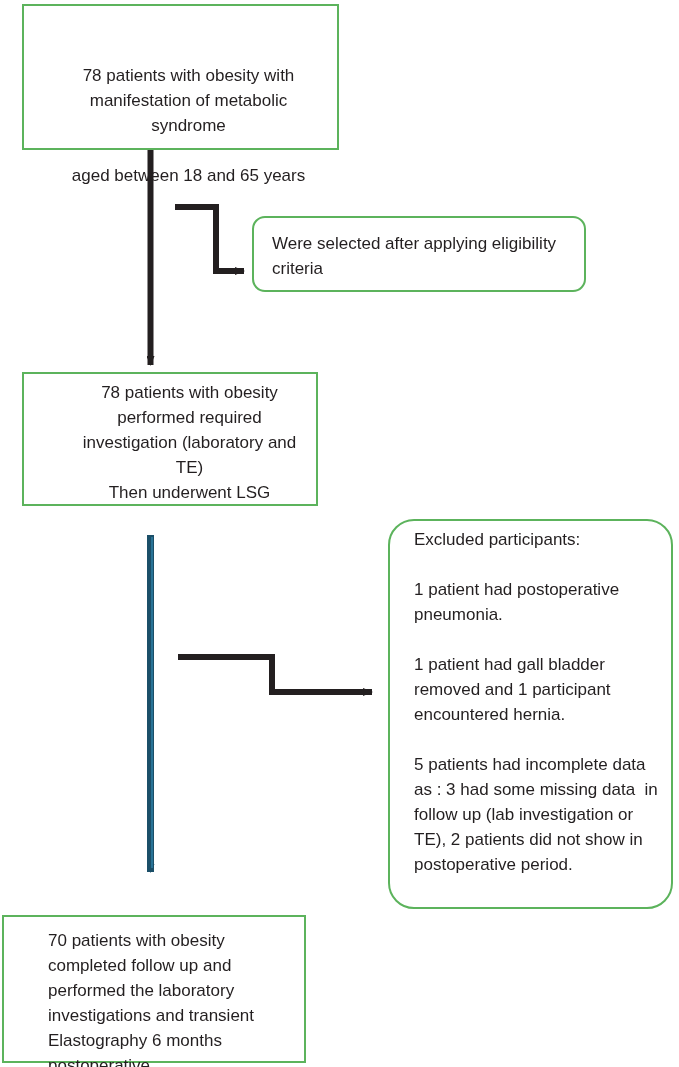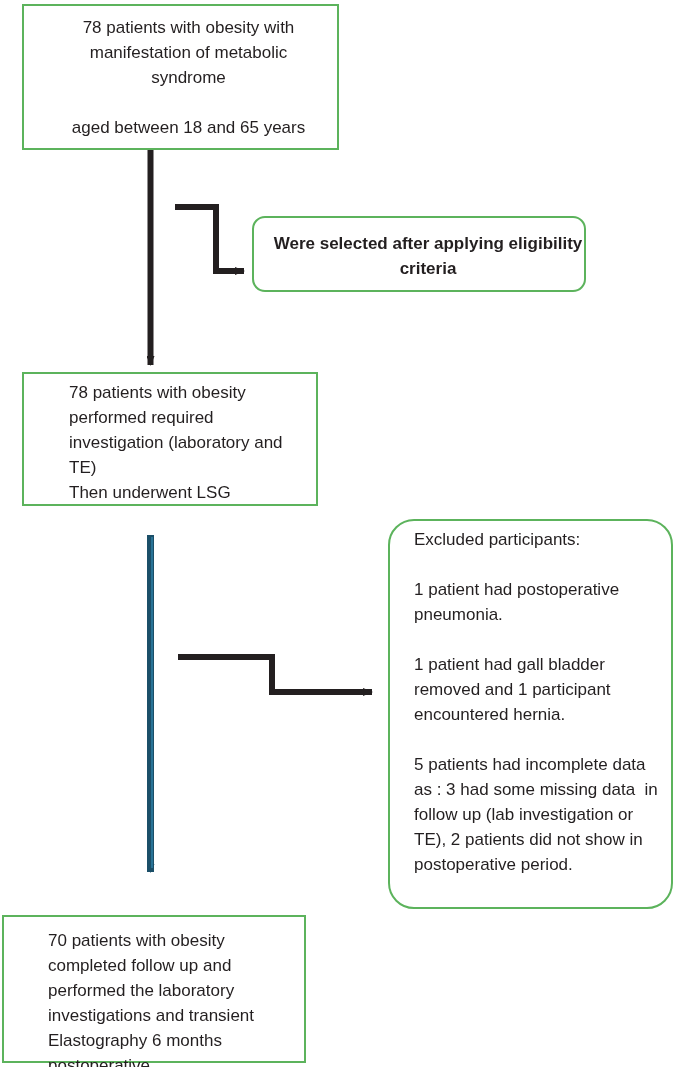--- a/index.html
+++ b/index.html
@@ -33,45 +33,45 @@
   
   #box-enrolled {
     left: 22px;
     top: 4px;
     width: 317px;
     height: 146px;
   }
   #box-enrolled .txt {
     text-align: center;
     padding: 9px 12px 0 28px;
+    margin-top: 48px;
   }
 
   
   #box-eligibility {
     left: 252px;
     top: 216px;
     width: 334px;
     height: 76px;
     border-radius: 13px;
   }
   #box-eligibility .txt {
-    text-align: center;
+    text-align: left;
     padding: 13px 0 0 18px;
-    font-weight: bold;
   }
 
   
   #box-investigation {
     left: 22px;
     top: 372px;
     width: 296px;
     height: 134px;
   }
   #box-investigation .txt {
-    text-align: left;
+    text-align: center;
     padding: 6px 6px 0 6px;
     margin-left: 39px;
   }
 
   
   #box-excluded {
     left: 388px;
     top: 519px;
     width: 285px;
     height: 390px;

